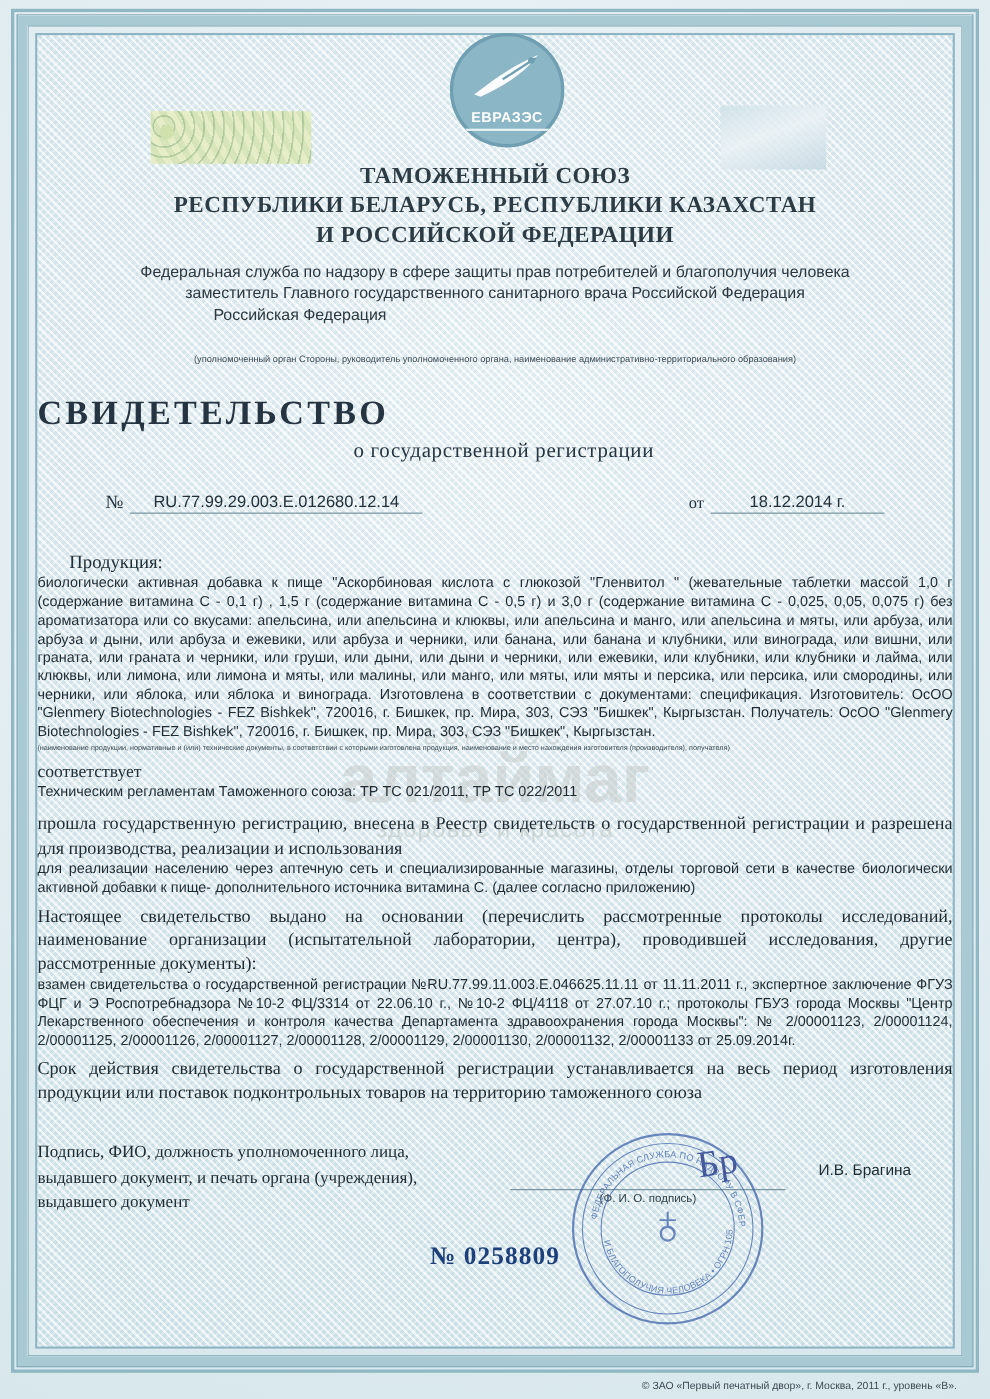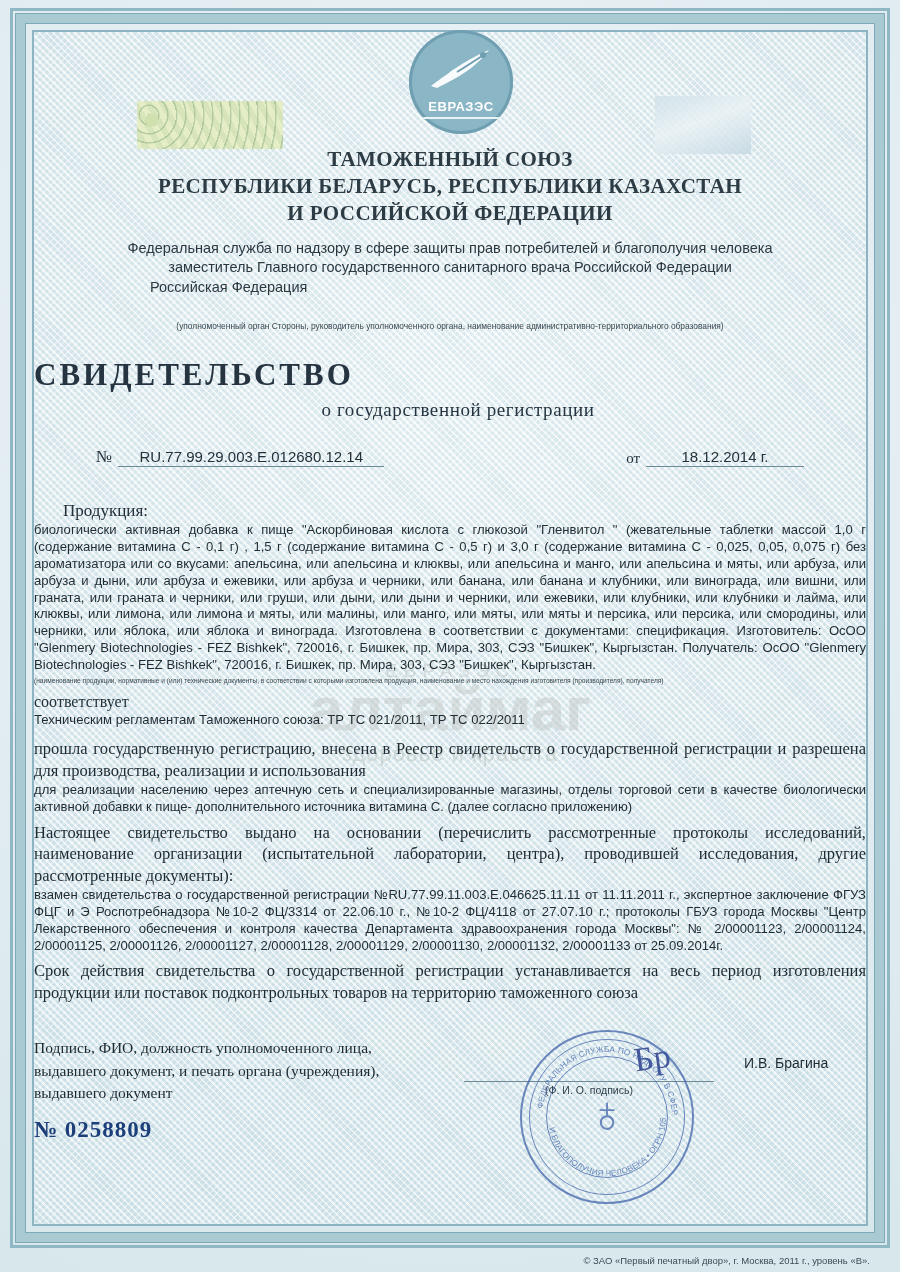--- a/index.html
+++ b/index.html
@@ -80,21 +80,21 @@
   .content{position:absolute;left:34px;top:32px;width:832px;}
   .ttl1{
     text-align:center;font-family:"Liberation Serif",serif;font-weight:bold;
     font-size:21px;color:#2d3b44;letter-spacing:.4px;line-height:1.28;
     margin-top:114px;
   }
   .org{
     text-align:center;font-size:14.5px;color:#2b3840;line-height:1.35;
     margin-top:12px;padding:0 62px;
   }
-  .org .l3{text-align:left;padding-left:54px;}
+  .org .l3{text-align:left;padding-left:98px;}
   .fineprint{
     text-align:center;font-size:8.4px;color:#3a4850;margin-top:24px;
   }
   .svid{
     font-family:"Liberation Serif",serif;font-weight:bold;
     font-size:31px;letter-spacing:3px;color:#253440;margin-top:26px;
   }
   .svid-sub{
     text-align:center;font-family:"Liberation Serif",serif;
     font-size:19px;color:#253440;margin-top:6px;letter-spacing:.6px;padding-left:16px;
@@ -143,22 +143,22 @@
   }
   .signature{
     position:absolute;left:600px;top:-4px;font-size:34px;color:#2b3e8c;
     font-family:"Liberation Serif",serif;transform:rotate(-8deg);opacity:.85;
   }
   .sign-name{
     position:absolute;left:710px;top:16px;font-size:14px;color:#1e2a32;
     font-family:"Liberation Sans",sans-serif;
   }
   .docnum{
-    text-align:left;font-family:"Liberation Serif",serif;font-weight:bold;
-    font-size:23px;color:#1d3f7a;letter-spacing:1px;margin-top:12px;
+    text-align:center;font-family:"Liberation Serif",serif;font-weight:bold;
+    font-size:23px;color:#1d3f7a;letter-spacing:1px;margin-top:24px;
   }
   
   .stamp{
     position:absolute;left:520px;top:1030px;width:170px;height:170px;
     border-radius:50%;
     border:2px solid #3b5fa8;
     color:#3b5fa8;opacity:.72;
   }
   .stamp .ring2{position:absolute;left:7px;top:7px;right:7px;bottom:7px;border:1px solid #3b5fa8;border-radius:50%;}
   .stamp .ring3{position:absolute;left:24px;top:24px;right:24px;bottom:24px;border:1px solid #3b5fa8;border-radius:50%;}
@@ -208,21 +208,21 @@
   <div class="content">
 
     <div class="ttl1">
       <div>ТАМОЖЕННЫЙ СОЮЗ</div>
       <div>РЕСПУБЛИКИ БЕЛАРУСЬ, РЕСПУБЛИКИ КАЗАХСТАН</div>
       <div>И РОССИЙСКОЙ ФЕДЕРАЦИИ</div>
     </div>
 
     <div class="org">
       <div>Федеральная служба по надзору в сфере защиты прав потребителей и благополучия человека</div>
-      <div>заместитель Главного государственного санитарного врача Российской Федерации</div>
+      <div>заместитель Главного государственного санитарного врача Российской Федерация</div>
       <div class="l3">Российская Федерация</div>
     </div>
 
     <div class="fineprint">(уполномоченный орган Стороны, руководитель уполномоченного органа, наименование административно-территориального образования)</div>
 
     <div class="svid">СВИДЕТЕЛЬСТВО</div>
     <div class="svid-sub">о государственной регистрации</div>
 
     <div class="numrow">
       <span class="nlbl">№</span>

